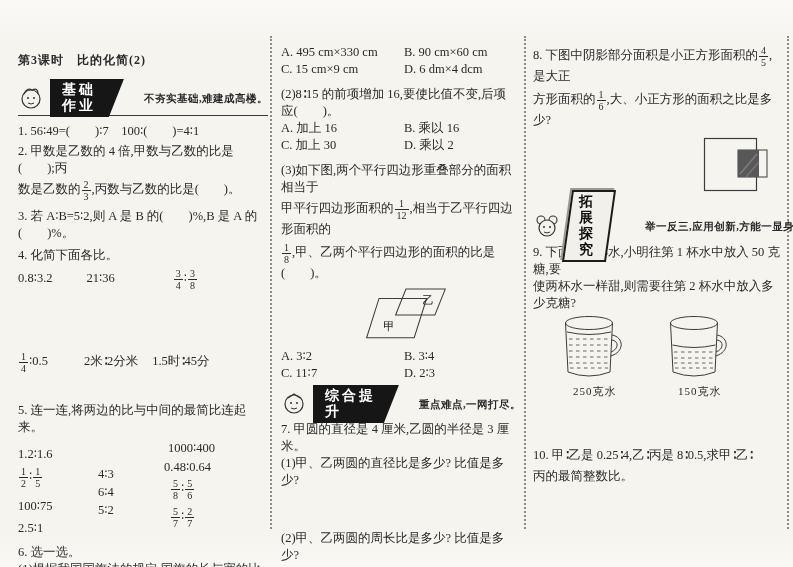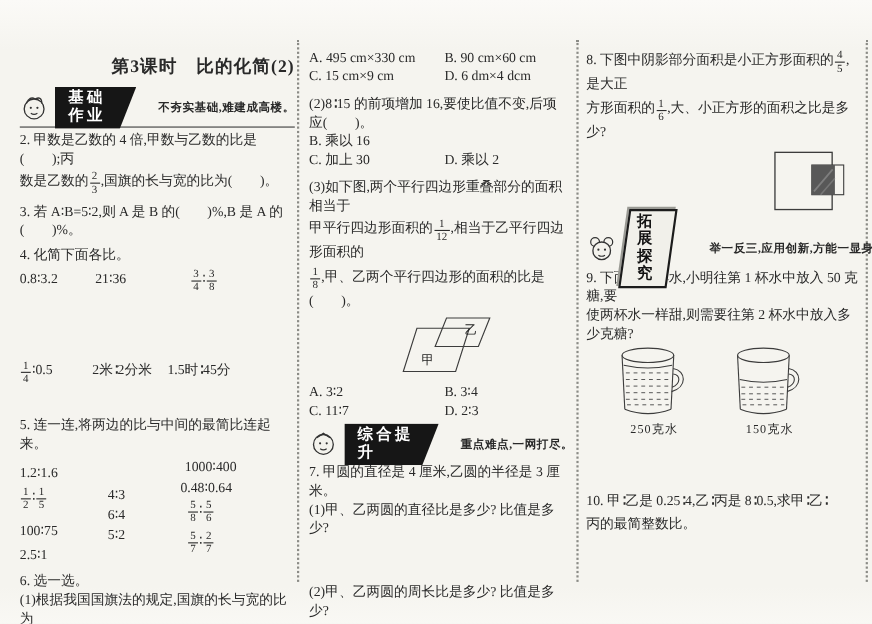--- a/index.html
+++ b/index.html
@@ -6,21 +6,21 @@
   body{width:793px;height:567px;overflow:hidden;background:#f6f5f1;
        font-family:"Liberation Serif","DejaVu Serif",serif;color:#292929;}
   .page{position:relative;width:793px;height:567px;
         background:linear-gradient(180deg,#fbfaf7 0%,#f5f4ef 8%,#f5f4ef 94%,#f9f8f4 100%);}
   .vdiv{position:absolute;top:36px;bottom:38px;width:0;border-left:2px dotted #8b8b86;}
   .col{position:absolute;font-size:12.5px;line-height:17px;}
   .col1{left:18px;top:40px;width:250px;}
   .col2{left:281px;top:38px;width:240px;}
   .col3{left:533px;top:38px;width:250px;}
   .ln{margin:0;padding:0;}
-  .title{font-size:16px;font-weight:bold;text-align:right;margin:12px 0 0;letter-spacing:1px;}
+  .title{font-size:12px;font-weight:bold;text-align:left;margin:12px 0 0;letter-spacing:1px;}
   
   .badge-row{display:flex;align-items:center;margin-top:16px;height:26px;position:relative;gap:12px;}
   .mascot{flex:0 0 auto;margin-right:-6px;z-index:2;}
   .banner-dark{display:inline-block;background:#161616;color:#fff;font-weight:bold;
       font-size:14px;letter-spacing:3px;padding:3px 20px 3px 12px;line-height:16px;
       clip-path:polygon(0 0,100% 0,calc(100% - 15px) 100%,0 100%);}
   .banner-light{display:inline-block;background:#f1f0ea;color:#111;font-weight:bold;
       font-size:14px;letter-spacing:2px;padding:2px 14px 2px 10px;line-height:16px;
       border:2px solid #1c1c1c;transform:skewX(-8deg);box-shadow:-2px -2px 0 #9a9a94;}
   .banner-light>span{display:inline-block;transform:skewX(8deg);}
@@ -60,25 +60,27 @@
         <path d="M6 9 Q9 2 14 5 Q20 2 20 9" fill="none" stroke="#333" stroke-width="1.2"></path>
         <circle cx="10" cy="13" r="1" fill="#333"></circle>
           <circle cx="16" cy="13" r="1" fill="#333"></circle>
         <path d="M10 18 Q13 20 16 18" fill="none" stroke="#333" stroke-width="1"></path>
       </svg>
       <span class="banner-dark">基础作业</span>
       <span class="tagline">不夯实基础,难建成高楼。</span>
     </div>
     <hr class="rule">
 
+    <p class="ln" style="margin-top:7px">
+      <span>1. 56∶49=(　　)∶7　100∶(　　)=4∶1</span></p>
 
     <p class="ln" style="margin-top:3px">
       <span>2. 甲数是乙数的 4 倍,甲数与乙数的比是(　　);丙</span></p>
     <p class="ln fr-line">
-      <span>数是乙数的</span><span class="frac"><span class="num">2</span><span class="den">3</span></span><span>,国旗的长与宽的比为(　　)。</span></p>
+      <span>数是乙数的</span><span class="frac"><span class="num">2</span><span class="den">3</span></span><span>,丙数与乙数的比是(　　)。</span></p>
 
     <p class="ln" style="margin-top:4px">
       <span>3. 若 A∶B=5∶2,则 A 是 B 的(　　)%,B 是 A 的</span></p>
     <p class="ln">
       <span>(　　)%。</span></p>
 
     <p class="ln" style="margin-top:5px">
       <span>4. 化简下面各比。</span></p>
     <p class="ln fr-line" style="margin-top:2px">
       <span>0.8∶3.2</span><span style="display:inline-block;width:34px"></span><span>21∶36</span><span style="display:inline-block;width:58px"></span><span class="frac"><span class="num">3</span><span class="den">4</span></span><span>∶</span><span class="frac"><span class="num">3</span><span class="den">8</span></span></p>
@@ -117,20 +119,21 @@
       <span class="o1">C. 15 cm×9 cm</span>
       <span class="o2">D. 6 dm×4 dcm</span>
     </div>
 
     <p class="ln" style="margin-top:8px">
       <span>(2)8∶15 的前项增加 16,要使比值不变,后项</span></p>
     <p class="ln">
       <span>应(　　)。</span></p>
 
     <div class="opts">
+      <span class="o1">A. 加上 16</span>
       <span class="o2">B. 乘以 16</span>
     </div>
     <div class="opts">
       <span class="o1">C. 加上 30</span>
       <span class="o2">D. 乘以 2</span>
     </div>
 
     <p class="ln" style="margin-top:8px">
       <span>(3)如下图,两个平行四边形重叠部分的面积相当于</span></p>
     <p class="ln fr-line">

